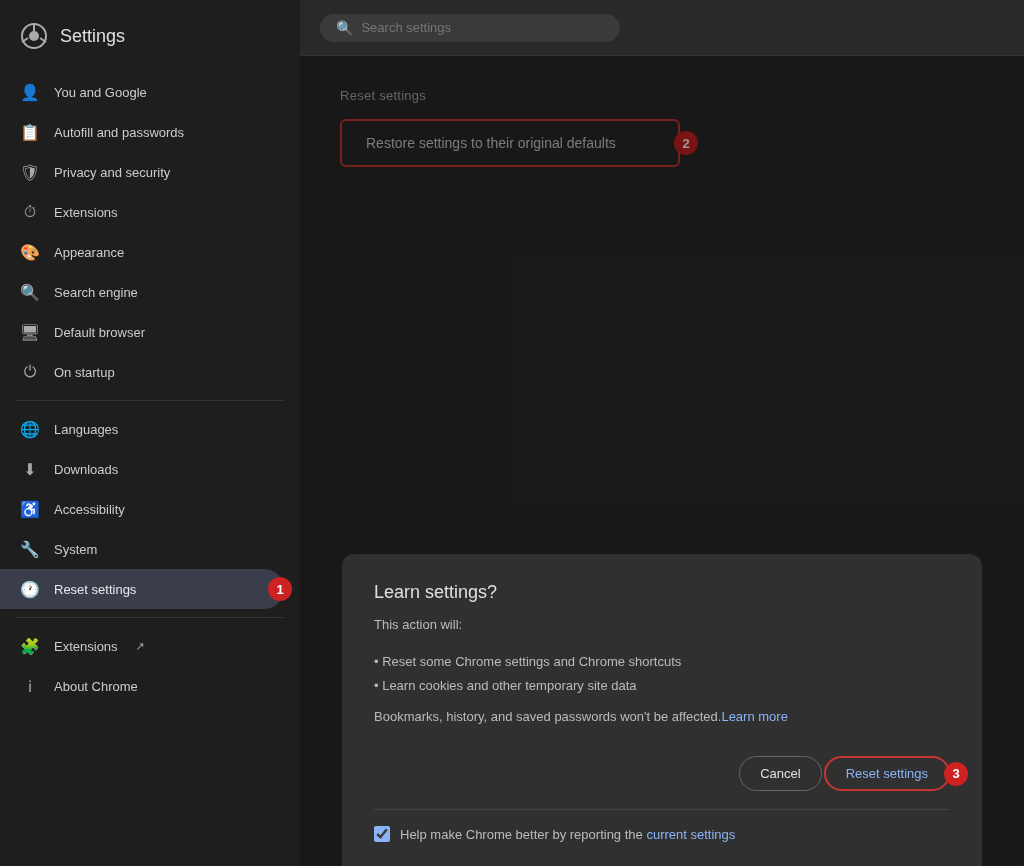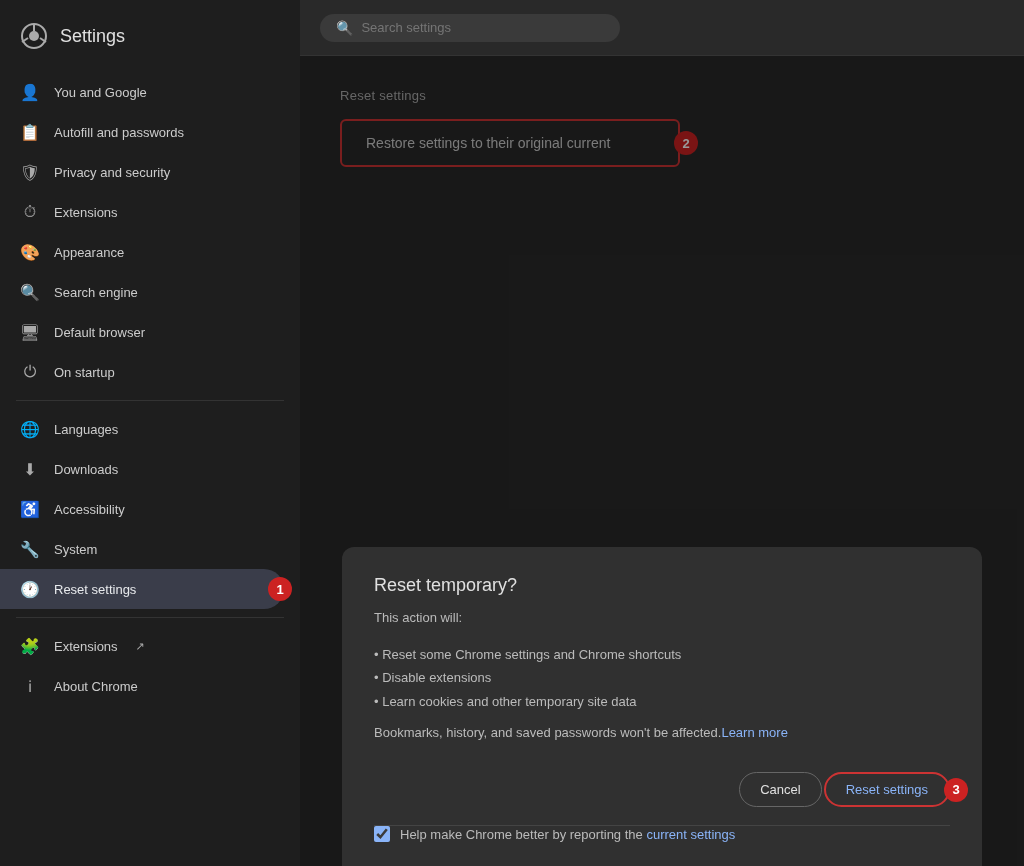--- a/index.html
+++ b/index.html
@@ -290,21 +290,21 @@
       justify-content: center;
       color: white;
       font-size: 13px;
       font-weight: bold;
     }
 
     .dialog-footer {
       display: flex;
       align-items: center;
       gap: 10px;
-      padding-top: 0;
+      padding-top: 16px;
       border-top: 1px solid #444;
     }
 
     .checkbox-styled {
       width: 16px;
       height: 16px;
       accent-color: #8ab4f8;
       cursor: pointer;
     }
 
@@ -428,32 +428,31 @@
     <div class="search-input-wrapper">
       <span class="search-icon-svg">🔍</span>
       <input class="search-input" type="text" placeholder="Search settings" style="">
     </div>
   </div>
 
   <div class="content-area">
     <div class="section-title">Reset settings</div>
 
     <div class="restore-btn-wrapper">
-      <button class="restore-btn">Restore settings to their original current</button>
+      <button class="restore-btn">Restore settings to their original defaults</button>
       <div class="badge-circle">2</div>
     </div>
 
     
     <div class="dialog-overlay">
       <div class="dialog">
-        <div class="dialog-title">Reset temporary?</div>
+        <div class="dialog-title">Learn settings?</div>
         <div class="dialog-subtitle">This action will:</div>
         <div class="dialog-list">
           <div>• Reset some Chrome settings and Chrome shortcuts</div>
-          <div>• Disable extensions</div>
           <div>• Learn cookies and other temporary site data</div>
         </div>
         <div class="dialog-note">
           <span>Bookmarks, history, and saved passwords won't be affected.</span><a href="#">Learn more</a>
         </div>
         <div class="dialog-actions">
           <button class="btn-cancel">Cancel</button>
           <div style="position:relative; display:inline-block;">
             <button class="btn-reset">Reset settings</button>
             <div class="badge-circle-3">3</div>

